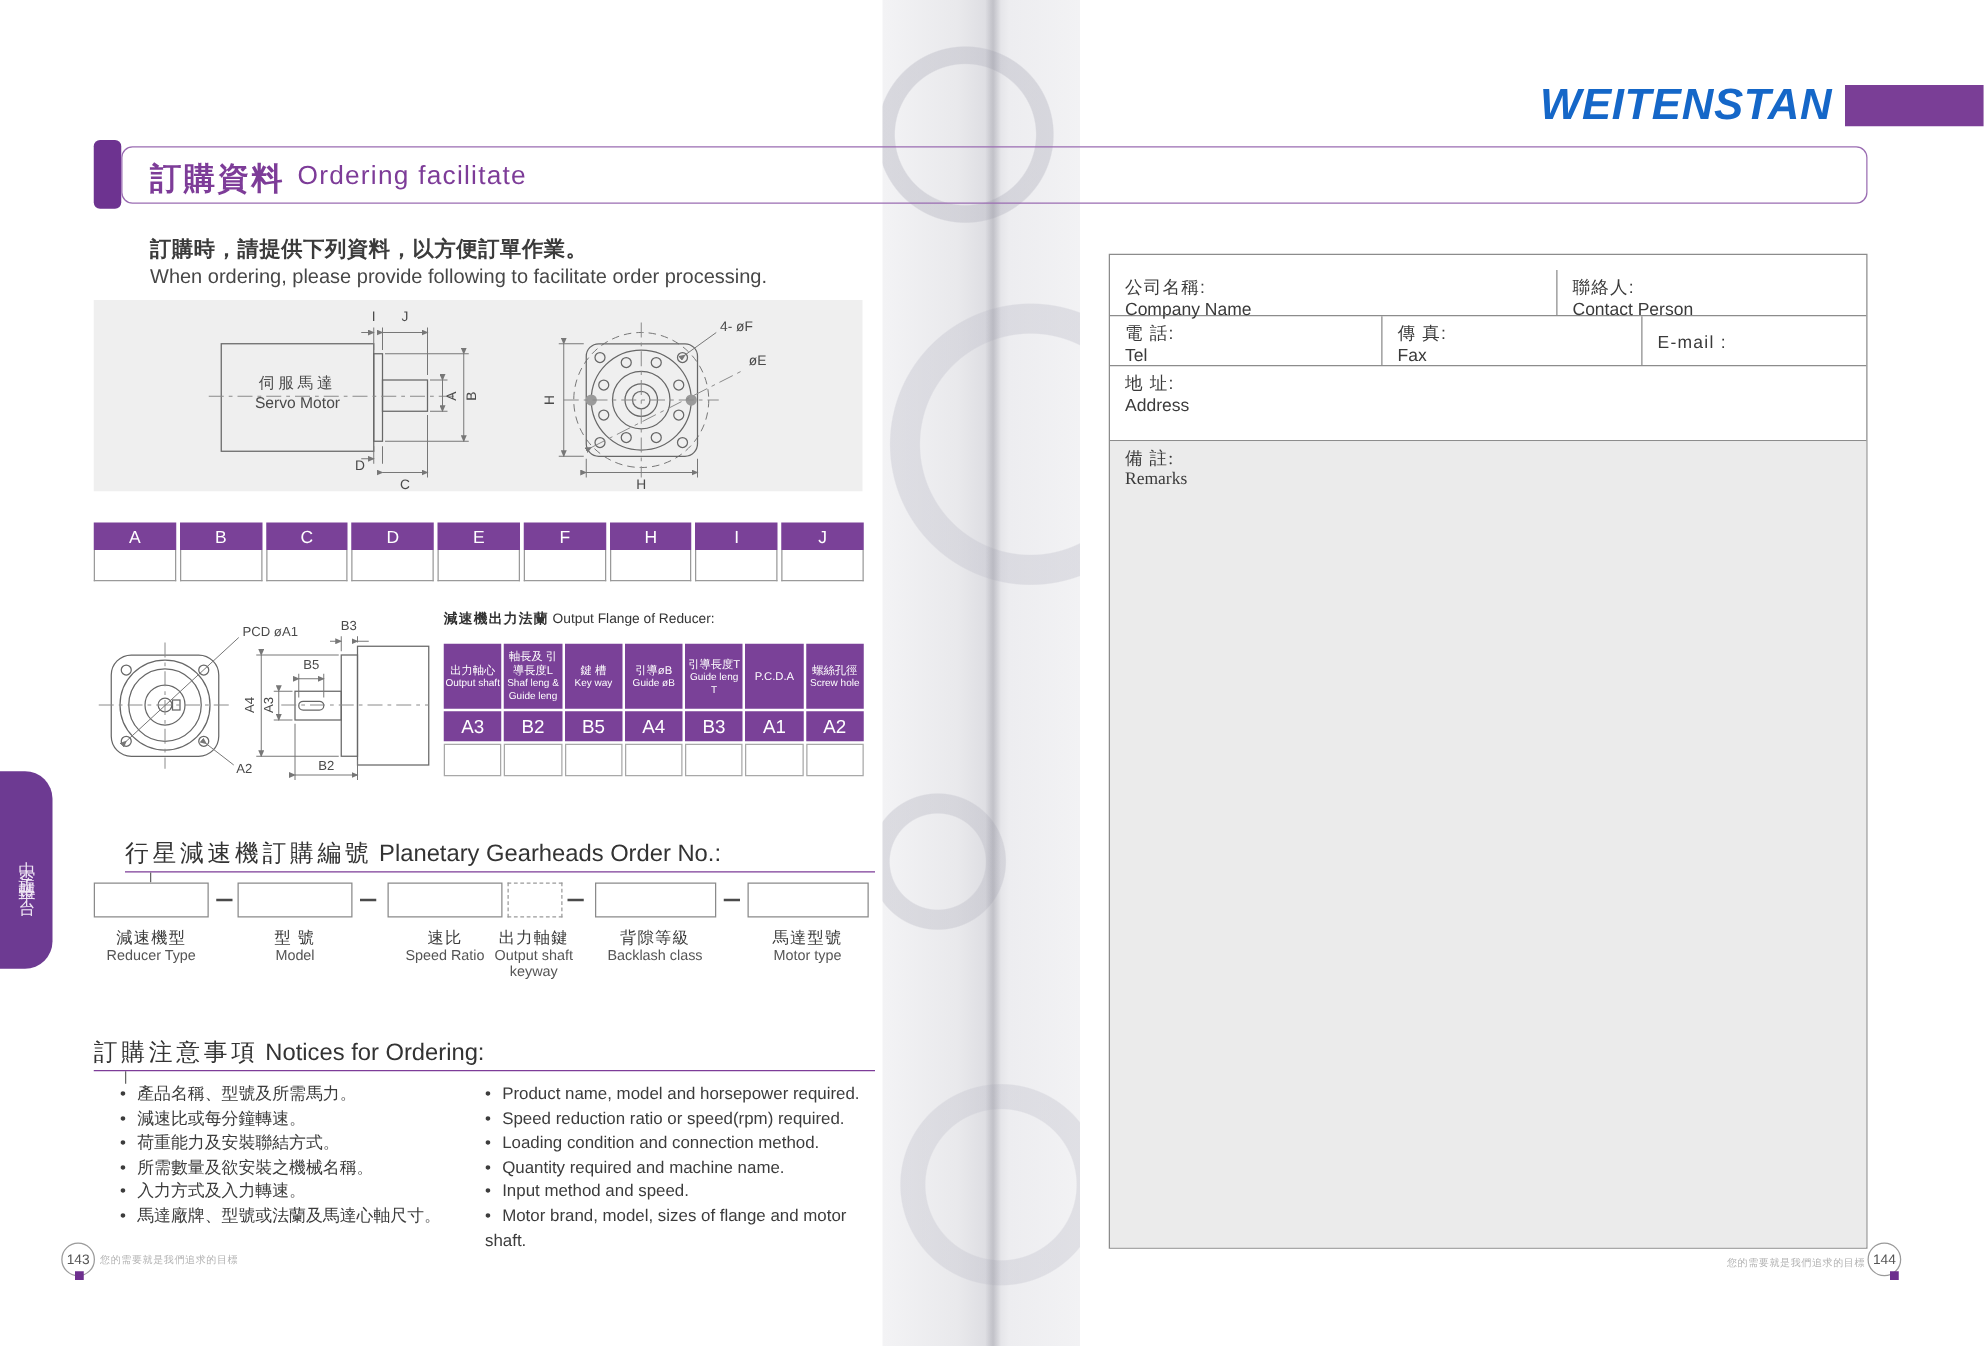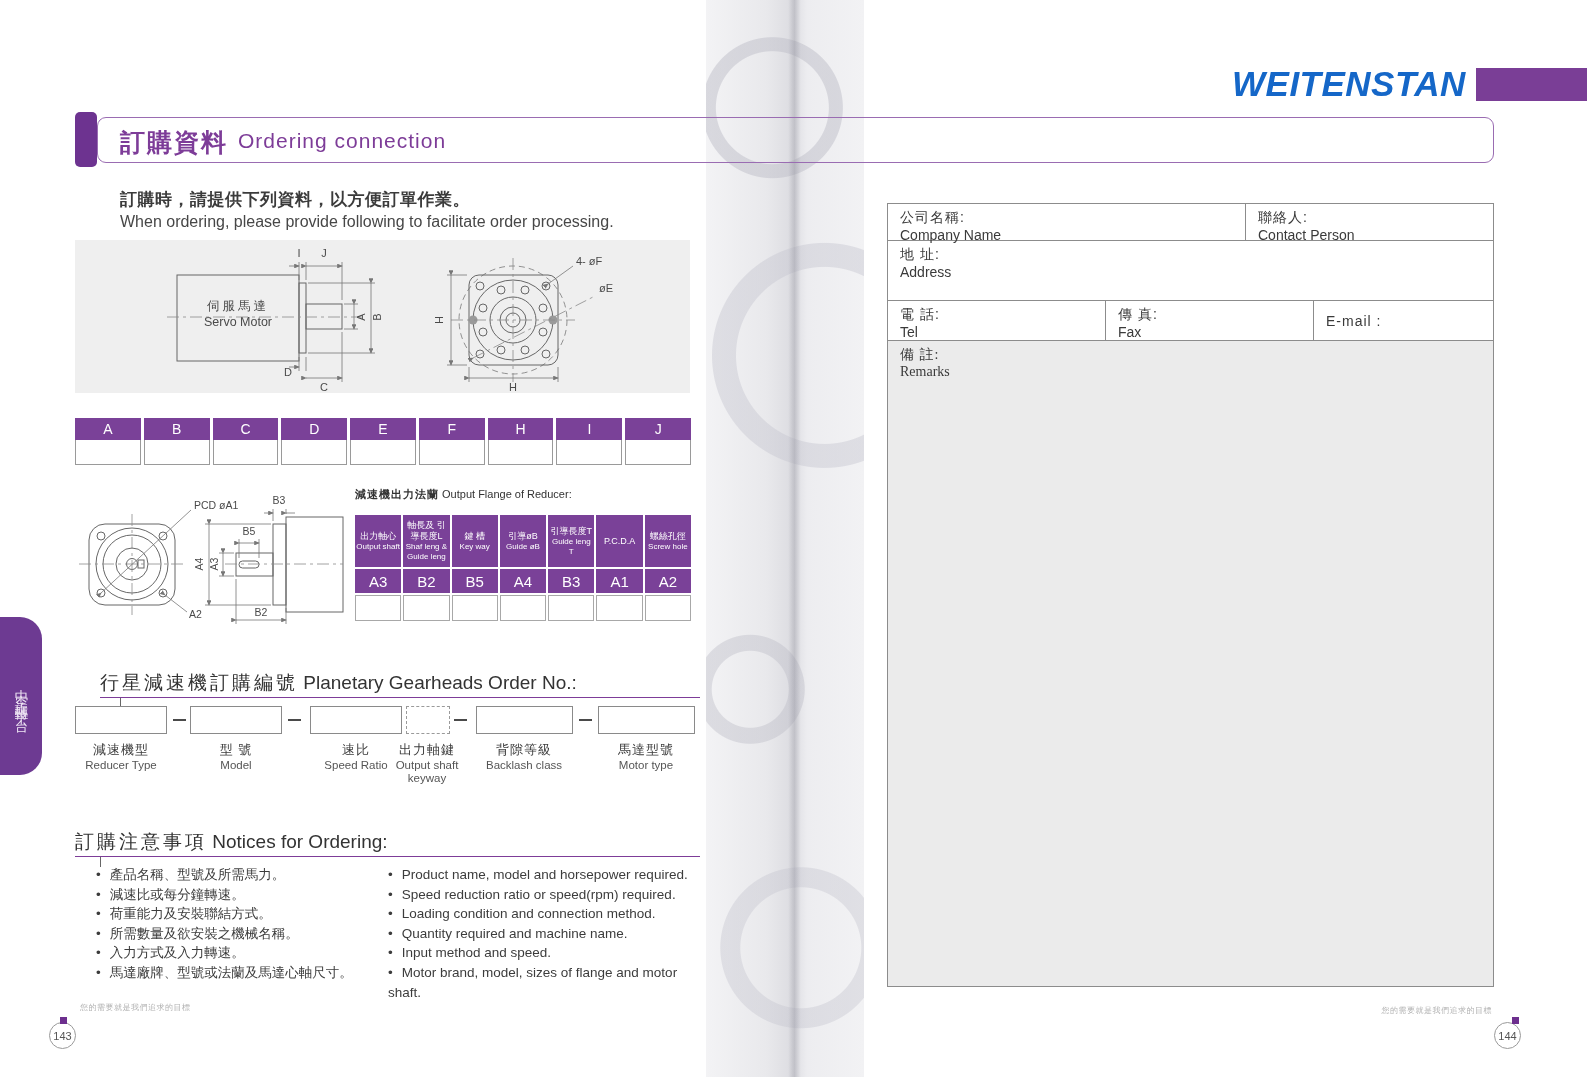--- a/index.html
+++ b/index.html
@@ -92,21 +92,21 @@
   .fcell .en { font-size:14px; color:#3a3a3a; }
   .remarks { background:#ebebeb; }
 
   
   .side-tab { left:0; top:617px; width:42px; height:158px; background:#6d3a92;
     border-radius:0 22px 22px 0; display:flex; align-items:center; justify-content:center; }
   .side-tab span { writing-mode:vertical-rl; color:#efe6f4; font-size:13.5px; letter-spacing:6px; }
 
   
   .pgc { width:27px; height:27px; border:1.3px solid #9a9a9a; border-radius:50%;
-    font-size:11px; color:#555; display:flex; align-items:center; justify-content:center; background:#fff;margin-top:28px; }
+    font-size:11px; color:#555; display:flex; align-items:center; justify-content:center; background:#fff; }
   .pgc-l { left:49px; top:994px; }
   .pgc-r { left:1494px; top:994px; }
   .pgsq { width:7px; height:7px; background:#6d2f8e; }
   .pgsq-l { left:60px; top:1017px; }
   .pgsq-r { left:1512px; top:1017px; }
   .slogan { font-size:8px; color:#b2b2b2; letter-spacing:.5px; }
   .slogan-l { left:80px; top:1002px; }
   .slogan-r { left:1280px; top:1005px; width:212px; text-align:right; }
 </style>
 </head>
@@ -115,21 +115,21 @@
 <div id="page">
 
   <div class="abs gutter"></div>
 
   <div class="abs logo-text">WEITENSTAN</div>
   <div class="abs logo-block"></div>
 
   <div class="abs hdr-tab"></div>
   <div class="abs hdr-box"></div>
   <div class="abs hdr-zh">訂購資料</div>
-  <div class="abs hdr-en">Ordering connection</div>
+  <div class="abs hdr-en">Ordering facilitate</div>
 
   <div class="abs intro-zh">訂購時，請提供下列資料，以方便訂單作業。</div>
   <div class="abs intro-en">When ordering, please provide following to facilitate order processing.</div>
 
   <div class="abs panel">
     <svg width="615" height="153" viewBox="0 0 615 153">
       <defs>
         <marker id="ar" markerWidth="7" markerHeight="6" refX="6" refY="3" orient="auto">
           <path d="M0,0 L7,3 L0,6 z" fill="#777"></path>
         </marker>
@@ -411,47 +411,47 @@
   <div class="abs blist" style="left:388px; width:320px;">
     <div class="bitem">Product name, model and horsepower required.</div>
     <div class="bitem">Speed reduction ratio or speed(rpm) required.</div>
     <div class="bitem">Loading condition and connection method.</div>
     <div class="bitem">Quantity required and machine name.</div>
     <div class="bitem">Input method and speed.</div>
     <div class="bitem">Motor brand, model, sizes of flange and motor shaft.</div>
   </div>
 
   <div class="abs form">
-    <div class="frow" style="height:37px;">
+    <div class="frow" style="height:37px;margin-top:12px;">
       <div class="fcell" style="width:358px;">
         <div class="zh">公司名稱:</div>
           <div class="en">Company Name</div>
       </div>
       <div class="fcell" style="flex:1;">
         <div class="zh">聯絡人:</div>
           <div class="en">Contact Person</div>
+      </div>
+    </div>
+    <div class="frow" style="height:40px;">
+      <div class="fcell" style="width:218px;">
+        <div class="zh">電 話:</div>
+          <div class="en">Tel</div>
+      </div>
+      <div class="fcell" style="width:208px;">
+        <div class="zh">傳 真:</div>
+          <div class="en">Fax</div>
+      </div>
+      <div class="fcell" style="flex:1; display:flex; align-items:center;">
+        <div class="zh">E-mail :</div>
       </div>
     </div>
     <div class="frow" style="height:60px;">
       <div class="fcell" style="flex:1;">
         <div class="zh">地 址:</div>
           <div class="en">Address</div>
-      </div>
-    </div>
-    <div class="frow" style="height:40px;">
-      <div class="fcell" style="width:218px;">
-        <div class="zh">電 話:</div>
-          <div class="en">Tel</div>
-      </div>
-      <div class="fcell" style="width:208px;">
-        <div class="zh">傳 真:</div>
-          <div class="en">Fax</div>
-      </div>
-      <div class="fcell" style="flex:1; display:flex; align-items:center;">
-        <div class="zh">E-mail :</div>
       </div>
     </div>
     <div class="frow remarks" style="height:645px;font-family:Liberation Serif, serif;">
       <div class="fcell" style="flex:1;">
         <div class="zh">備 註:</div>
           <div class="en">Remarks</div>
       </div>
     </div>
   </div>
 

